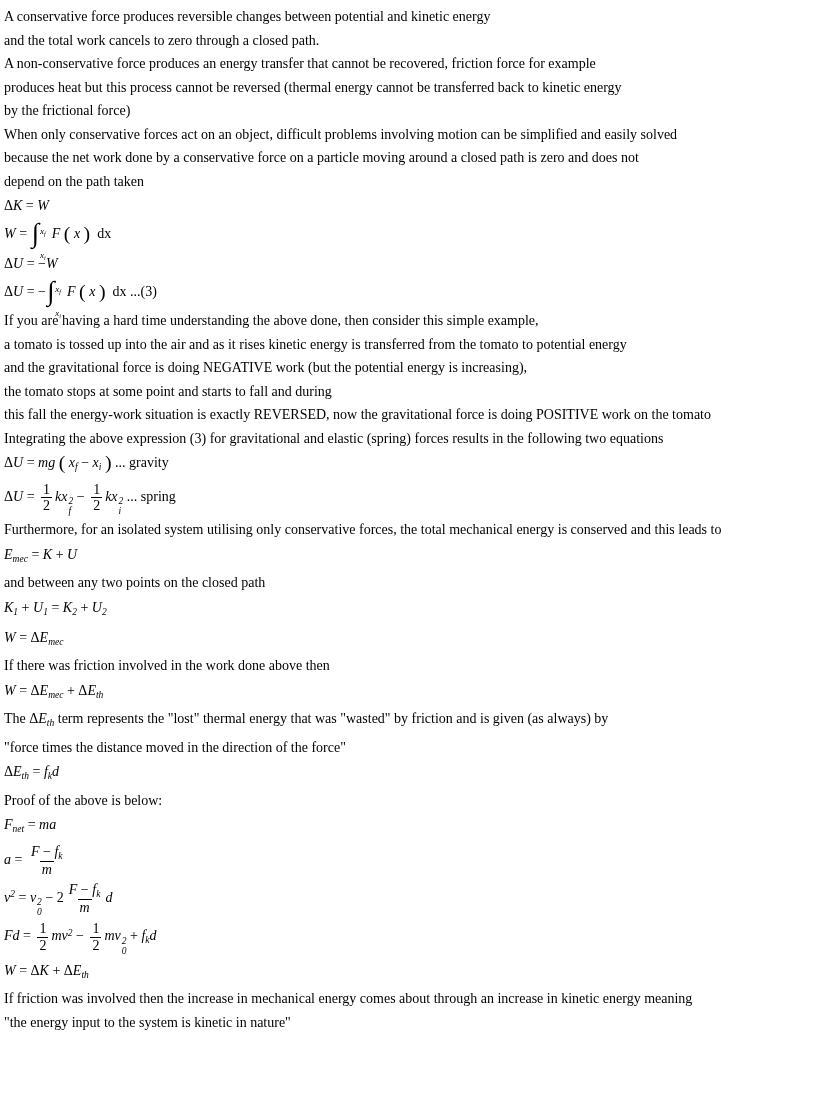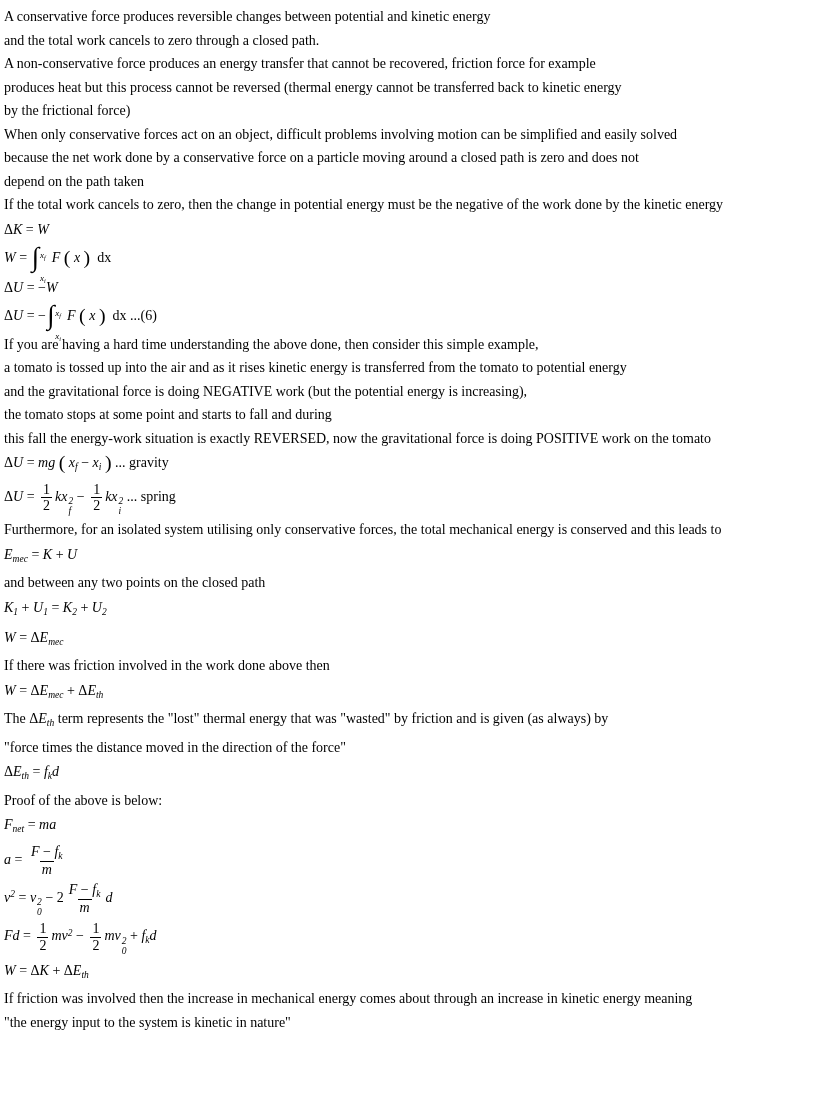--- a/index.html
+++ b/index.html
@@ -45,42 +45,42 @@
 <div class="doc">
   <div>
       <div class="line text">A conservative force produces reversible changes between potential and kinetic energy</div>
       <div class="line text">and the total work cancels to zero through a closed path.</div>
       <div class="line text">A non-conservative force produces an energy transfer that cannot be recovered, friction force for example</div>
       <div class="line text">produces heat but this process cannot be reversed (thermal energy cannot be transferred back to kinetic energy</div>
       <div class="line text">by the frictional force)</div>
       <div class="line text">When only conservative forces act on an object, difficult problems involving motion can be simplified and easily solved</div>
       <div class="line text">because the net work done by a conservative force on a particle moving around a closed path is zero and does not</div>
       <div class="line text">depend on the path taken</div>
-      <div class="line text">If the total work cancels to zero, then the change in potential energy must be the negative of the work done by the kinetic energy</div>
       <div class="line math"><span class="run-roman">Δ</span><span class="run-italic">K</span><span class="run-roman"> = </span><span class="run-italic">W</span></div>
       <div class="line math"><span class="run-italic">W</span><span class="run-roman"> = </span><span class="int-wrap">
           <span class="int-sign">∫</span>
           <span class="int-limits">
             <span class="int-top"><span class="run-italic">x</span><span class="run-sub">f</span></span>
             <span class="int-bot"><span class="run-italic">x</span><span class="run-sub">i</span></span>
           </span>
         </span><span class="run-italic">F</span><span class="run-roman"> </span><span class="run-paren">(</span><span class="run-roman"> </span><span class="run-italic">x</span><span class="run-roman"> </span><span class="run-paren">)</span><span class="run-roman">  dx</span></div>
       <div class="line math"><span class="run-roman">Δ</span><span class="run-italic">U</span><span class="run-roman"> = −</span><span class="run-italic">W</span></div>
       <div class="line math"><span class="run-roman">Δ</span><span class="run-italic">U</span><span class="run-roman"> = −</span><span class="int-wrap">
           <span class="int-sign">∫</span>
           <span class="int-limits">
             <span class="int-top"><span class="run-italic">x</span><span class="run-sub">f</span></span>
             <span class="int-bot"><span class="run-italic">x</span><span class="run-sub">i</span></span>
           </span>
-        </span><span class="run-italic">F</span><span class="run-roman"> </span><span class="run-paren">(</span><span class="run-roman"> </span><span class="run-italic">x</span><span class="run-roman"> </span><span class="run-paren">)</span><span class="run-roman">  dx ...(6)</span></div>
+        </span><span class="run-italic">F</span><span class="run-roman"> </span><span class="run-paren">(</span><span class="run-roman"> </span><span class="run-italic">x</span><span class="run-roman"> </span><span class="run-paren">)</span><span class="run-roman">  dx ...(3)</span></div>
       <div class="line text">If you are having a hard time understanding the above done, then consider this simple example,</div>
       <div class="line text">a tomato is tossed up into the air and as it rises kinetic energy is transferred from the tomato to potential energy</div>
       <div class="line text">and the gravitational force is doing NEGATIVE work (but the potential energy is increasing),</div>
       <div class="line text">the tomato stops at some point and starts to fall and during</div>
       <div class="line text">this fall the energy-work situation is exactly REVERSED, now the gravitational force is doing POSITIVE work on the tomato</div>
+      <div class="line text">Integrating the above expression (3) for gravitational and elastic (spring) forces results in the following two equations</div>
       <div class="line math"><span class="run-roman">Δ</span><span class="run-italic">U</span><span class="run-roman"> = </span><span class="run-italic">mg</span><span class="run-roman"> </span><span class="run-paren">(</span><span class="run-roman"> </span><span class="run-italic">x</span><span class="run-sub">f</span><span class="run-roman"> − </span><span class="run-italic">x</span><span class="run-sub">i</span><span class="run-roman"> </span><span class="run-paren">)</span><span class="run-roman"> ... gravity</span></div>
       <div class="line math"><span class="run-roman">Δ</span><span class="run-italic">U</span><span class="run-roman"> = </span><span class="frac">
           <span class="num"><span class="run-roman">1</span></span>
           <span class="den"><span class="run-roman">2</span></span>
         </span><span class="run-italic">kx</span><span class="run-ss">
           <span class="ss-top">2</span>
           <span class="ss-bot">f</span>
         </span><span class="run-roman"> − </span><span class="frac">
           <span class="num"><span class="run-roman">1</span></span>
           <span class="den"><span class="run-roman">2</span></span>

